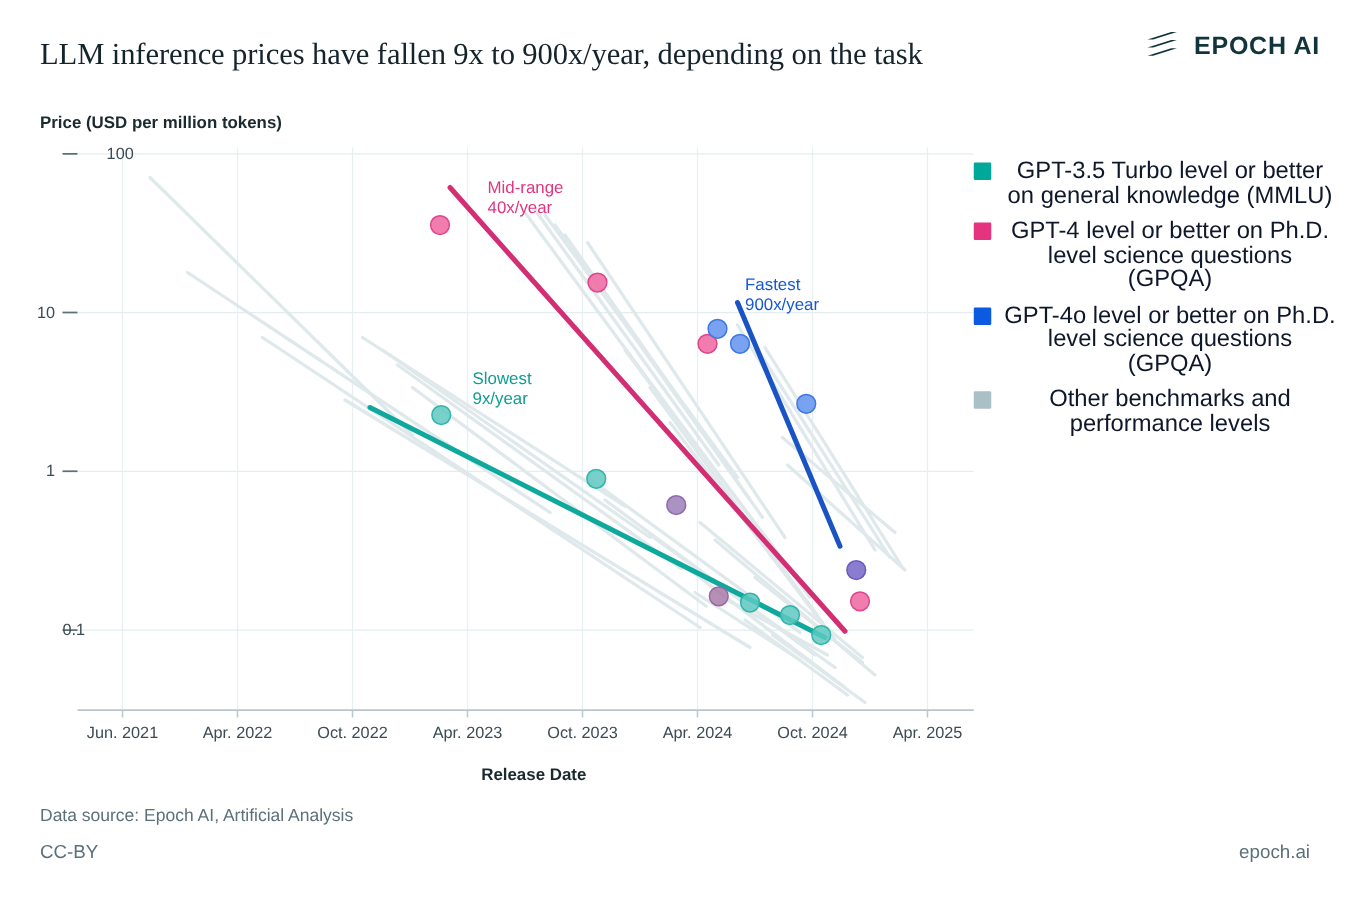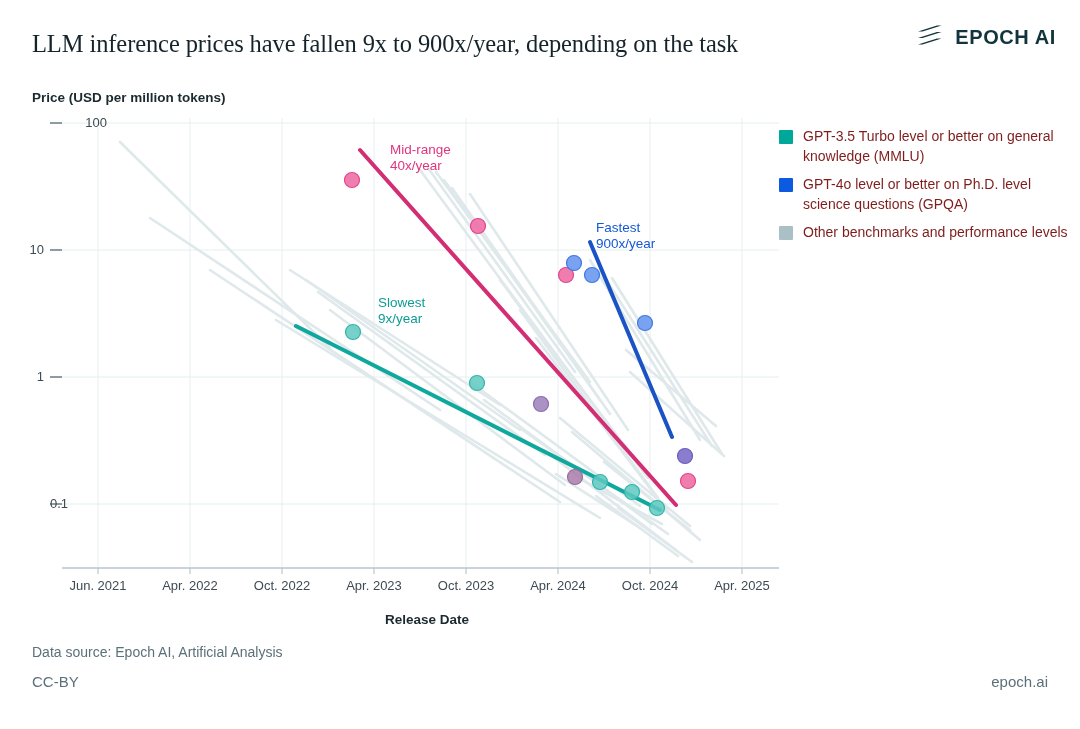--- a/index.html
+++ b/index.html
@@ -76,21 +76,21 @@
   .legend{
     position:absolute;left:779px;top:127px;width:290px;
   }
   .legend-row{
     display:flex;align-items:flex-start;gap:10px;margin-bottom:9px;
   }
   .swatch{
     width:14px;height:14px;flex:0 0 14px;margin-top:3px;border-radius:1px;
   }
   .legend-text{
-    font-size:14px;line-height:19.5px;color:#7f1d1d;
+    font-size:19px;line-height:19.5px;color:#0f172a;text-align:center;
   }
 
   
   .src{
     position:absolute;left:32px;top:644px;
     font-size:14px;color:#5c707a;
   }
   .ccby{
     position:absolute;left:32px;top:673px;
     font-size:15px;color:#5c707a;
@@ -258,20 +258,24 @@
   </div>
 
   <div class="xlabel">Release Date</div>
 
   <div class="legend">
     <div class="legend-row">
       <span class="swatch" style="background:#00a79b"></span>
       <span class="legend-text">GPT-3.5 Turbo level or better on general knowledge (MMLU)</span>
     </div>
     <div class="legend-row">
+      <span class="swatch" style="background:#e6337f"></span>
+      <span class="legend-text">GPT-4 level or better on Ph.D. level science questions (GPQA)</span>
+    </div>
+    <div class="legend-row">
       <span class="swatch" style="background:#0b5ae0"></span>
       <span class="legend-text">GPT-4o level or better on Ph.D. level science questions (GPQA)</span>
     </div>
     <div class="legend-row">
       <span class="swatch" style="background:#a8c0c6"></span>
       <span class="legend-text">Other benchmarks and performance levels</span>
     </div>
   </div>
 
   <div class="src">Data source: Epoch AI, Artificial Analysis</div>

